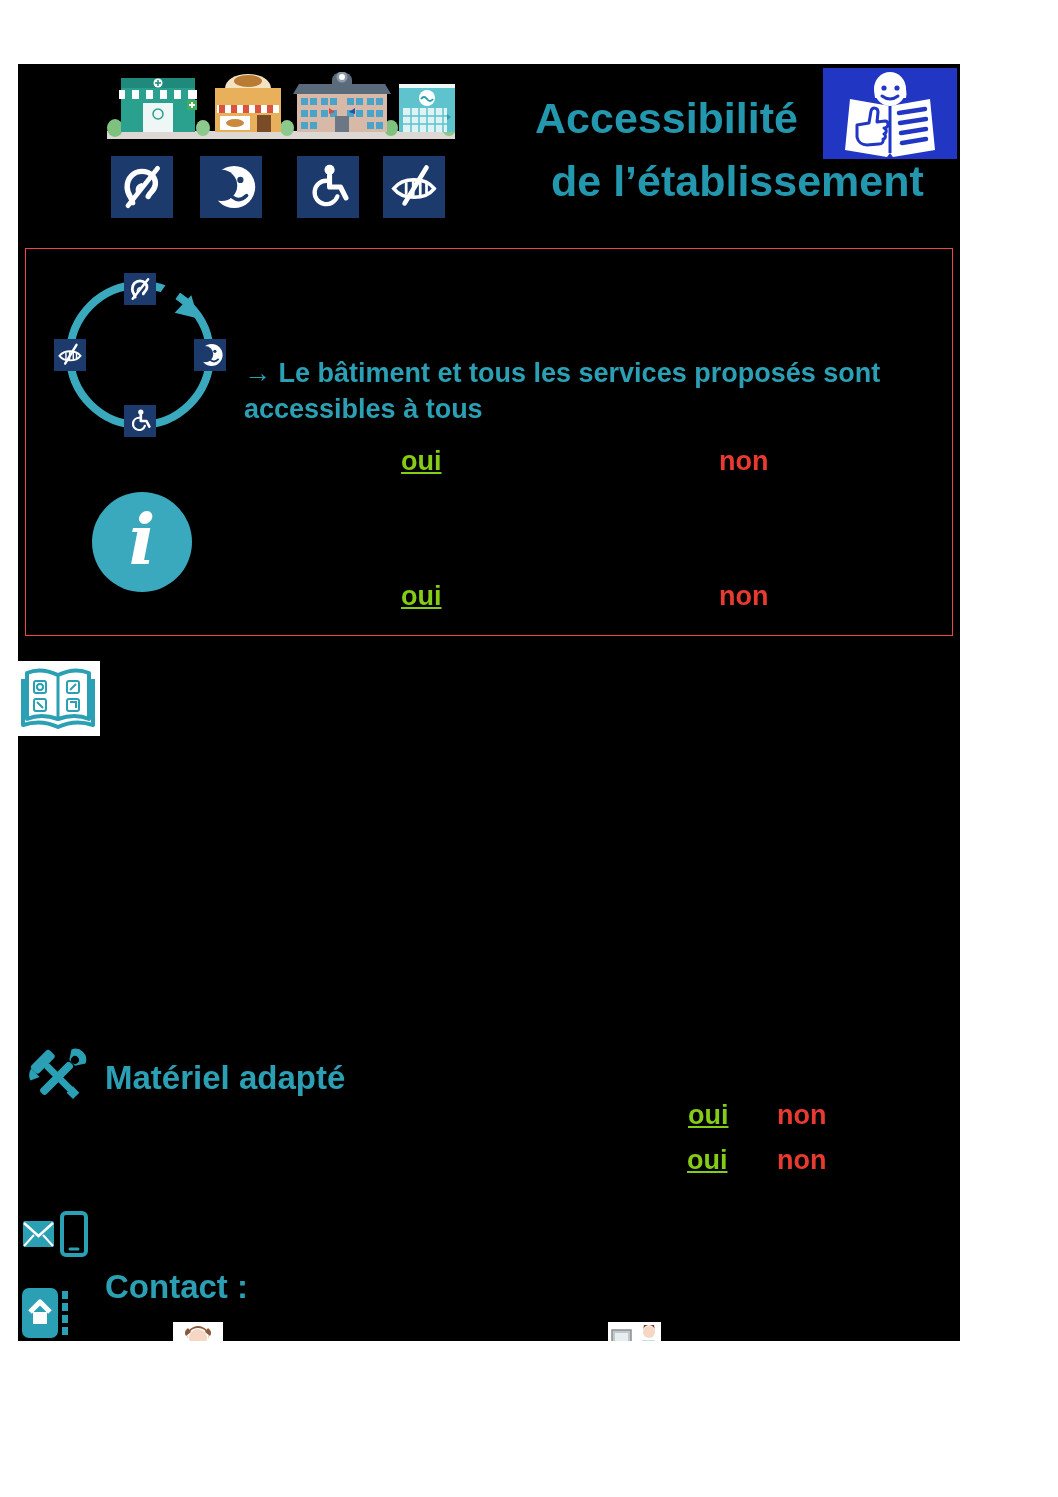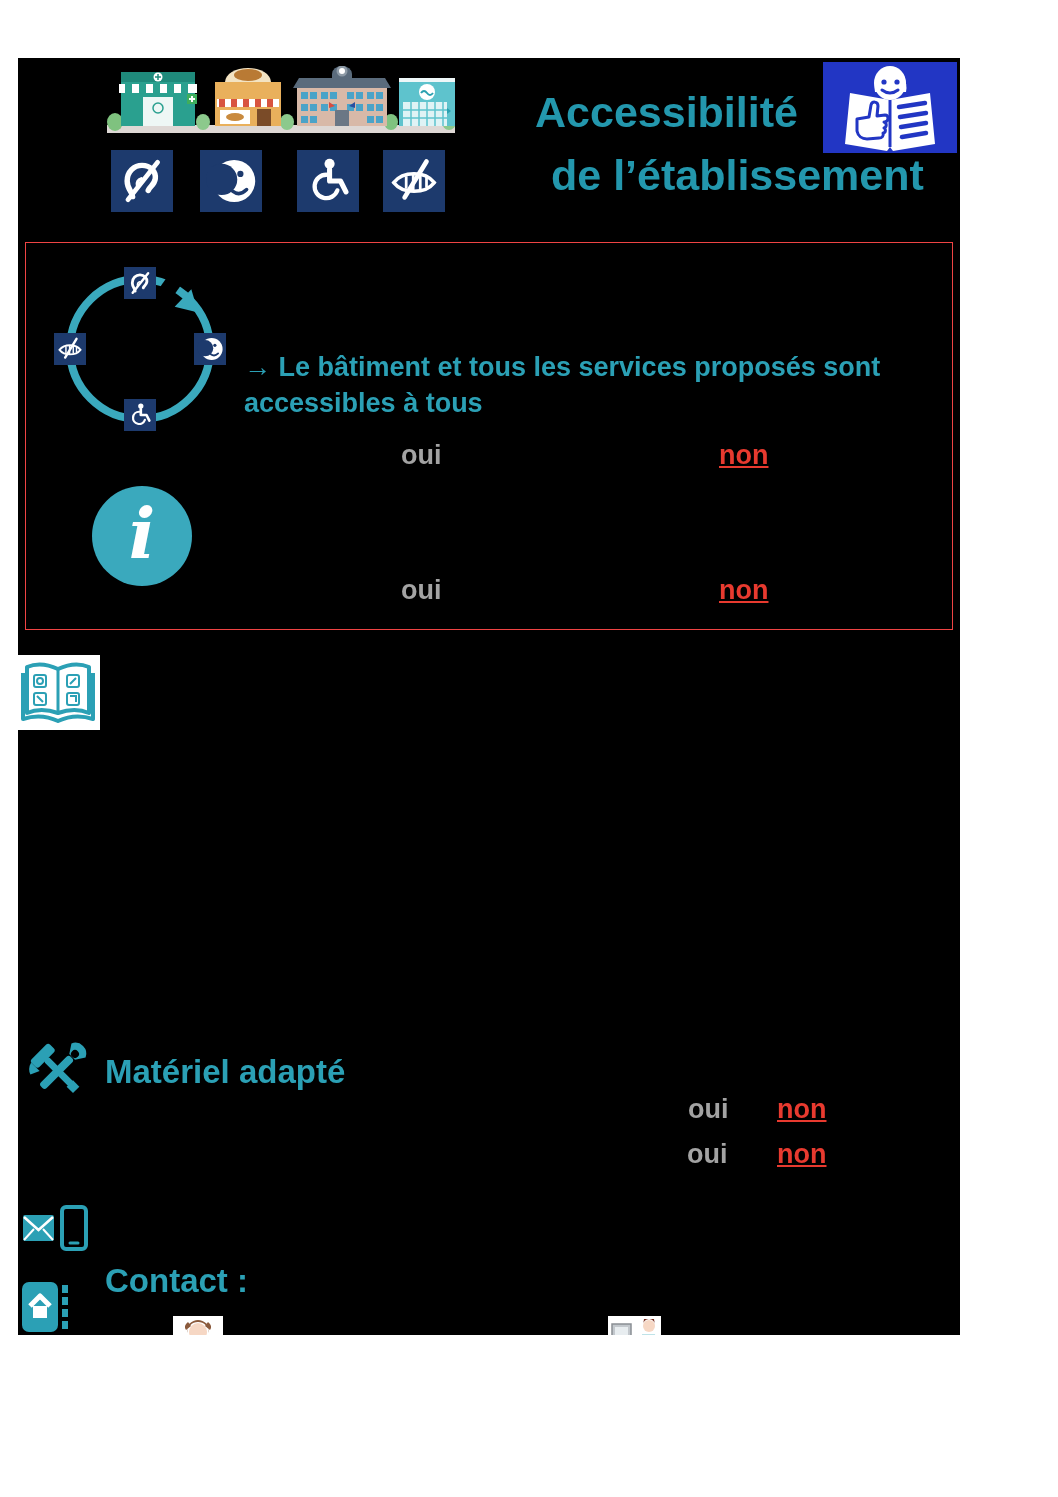--- a/index.html
+++ b/index.html
@@ -1,21 +1,21 @@
 <!DOCTYPE html>
 <html><head>
 <meta charset="utf-8">
 <style>
   html,body{margin:0;padding:0;background:#fff;}
   .page{position:relative;width:1058px;height:1335px;background:#ffffff;overflow:hidden;
-        font-family:"Liberation Sans",sans-serif;font-weight:bold;}
+        font-family:"Liberation Sans",sans-serif;font-weight:bold;margin-top:6px;}
   .content{position:absolute;left:18px;top:58px;width:942px;height:1414px;background:#000;}
   .abs{position:absolute;}
-  .teal{color:#a3a3a3;}
-  .red{color:#e83a2f;text-decoration:underline;}
+  .teal{color:#84cc16;text-decoration:underline;}
+  .red{color:#e83a2f;}
   
   .buildings{position:absolute;left:89px;top:8px;width:348px;height:70px;}
   .dsq{position:absolute;top:92px;width:62px;height:62px;background:#1d3a6d;}
   .dsq svg{position:absolute;left:6px;top:6px;width:50px;height:50px;}
   .title{position:absolute;left:517px;top:30px;width:430px;color:#2397ad;
          font-size:43px;letter-spacing:0px;}
   .title .l1{position:absolute;left:0;top:0;white-space:nowrap;}
   .title .l2{position:absolute;left:16px;top:63px;white-space:nowrap;}
   .logo{position:absolute;left:805px;top:4px;width:134px;height:91px;background:#2236c4;}
   

